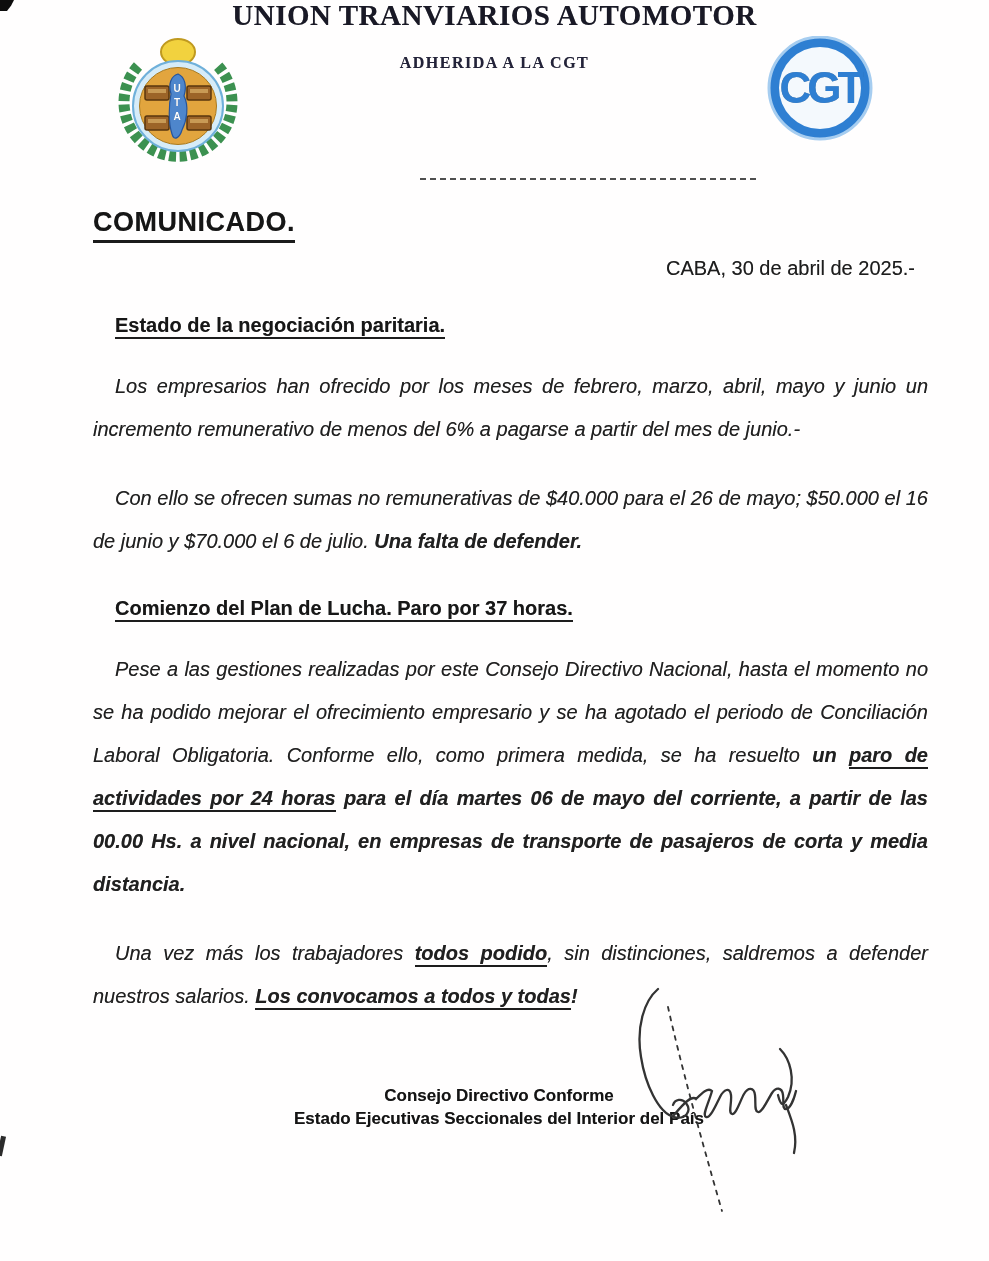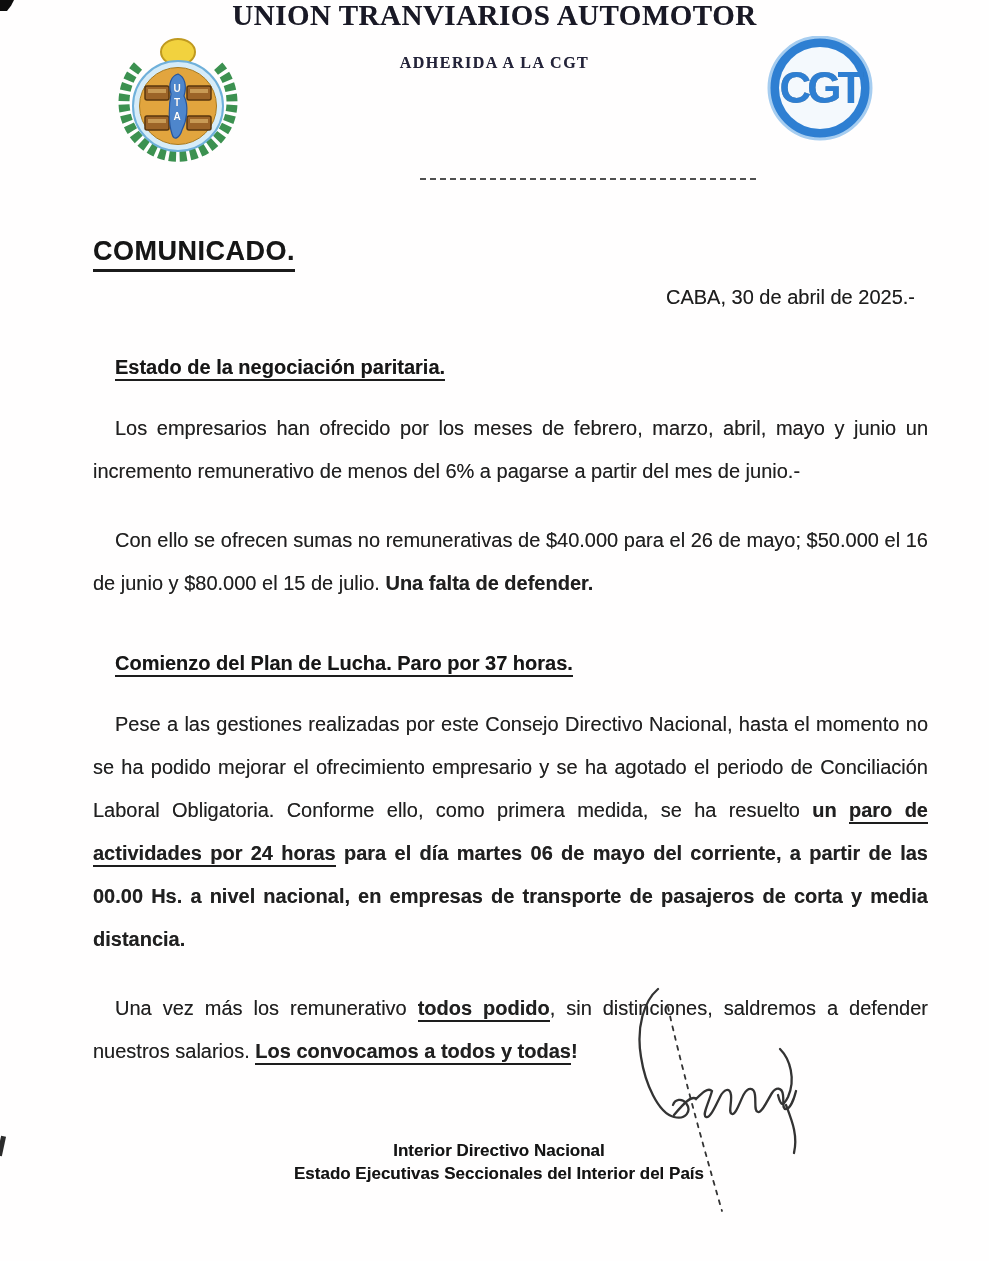--- a/index.html
+++ b/index.html
@@ -17,25 +17,25 @@
   .cgt-logo{position:absolute;right:115px;top:36px;}
   .head-center{text-align:center;}
   .org-name{font-family:"Liberation Serif",serif;font-weight:bold;font-size:29px;line-height:30px;
             letter-spacing:.5px;color:#191926;}
   .affiliation{font-family:"Liberation Serif",serif;font-weight:bold;font-size:16px;margin-top:24px;
             letter-spacing:1.5px;color:#23233a;}
   .dashes{width:336px;margin-left:420px;border-top:2px dashed #4f4f4f;margin-top:8px;height:0;}
   
   .content{padding:0 61px 0 93px;}
   .doc-title{display:inline-block;font-weight:bold;font-size:27px;letter-spacing:.5px;
-             border-bottom:3px solid #1b1b1b;padding-bottom:2px;margin-top:56px;color:#161616;}
+             border-bottom:3px solid #1b1b1b;padding-bottom:2px;margin-top:27px;color:#161616;}
   .date-row{text-align:right;padding-right:13px;font-size:20px;margin-top:14px;color:#1d1d1d;}
   .blk{margin:0;font-size:20px;line-height:43px;color:#202020;}
-  .para{margin-top:26px;text-indent:22px;text-align:justify;}
-  .hd{margin-top:44px;margin-left:22px;font-weight:bold;line-height:28px;color:#171717;}
+  .para{margin-top:26px;text-indent:22px;text-align:justify;font-style:italic;}
+  .hd{margin-top:31px;margin-left:22px;font-weight:bold;line-height:28px;color:#171717;}
   .b{font-weight:bold;}
   .u{border-bottom:2px solid #1d1d1d;padding-bottom:1px;}
   
   .sig-area{position:relative;margin-top:66px;}
   .sig-lines{width:812px;text-align:center;font-weight:bold;font-size:17px;line-height:23px;color:#141414;}
   .sig-svg{position:absolute;left:628px;top:975px;pointer-events:none;}
 </style>
 </head>
 <body>
 
@@ -83,29 +83,29 @@
 
   <main class="content">
     <div>
       <span class="doc-title">COMUNICADO.</span>
     </div>
     <div class="date-row">CABA, 30 de abril de 2025.-</div>
 
     <div>
         <p class="blk hd"><span class="b u">Estado de la negociación paritaria.</span></p>
         <p class="blk para"><span>Los empresarios han ofrecido por los meses de febrero, marzo, abril, mayo y junio un incremento remunerativo de menos del 6% a pagarse a partir del mes de junio.-</span></p>
-        <p class="blk para"><span>Con ello se ofrecen sumas no remunerativas de $40.000 para el 26 de mayo; $50.000 el 16 de junio y $80.000 el 15 de julio. </span><span class="b">Una falta de defender</span><span class="b">.</span></p>
+        <p class="blk para"><span>Con ello se ofrecen sumas no remunerativas de $40.000 para el 26 de mayo; $50.000 el 16 de junio y $70.000 el 6 de julio. </span><span class="b">Una falta de defender</span><span class="b">.</span></p>
         <p class="blk hd"><span class="b u">Comienzo del Plan de Lucha. Paro por 37 horas.</span></p>
         <p class="blk para"><span>Pese a las gestiones realizadas por este Consejo Directivo Nacional, hasta el momento no se ha podido mejorar el ofrecimiento empresario y se ha agotado el periodo de Conciliación Laboral Obligatoria. Conforme ello, como primera medida, se ha resuelto </span><span class="b">un </span><span class="b u">paro de actividades por 24 horas</span><span class="b"> para el día martes 06 de mayo del corriente, a partir de las 00.00 Hs. a nivel nacional, en empresas de transporte de pasajeros de corta y media distancia.</span></p>
-        <p class="blk para"><span>Una vez más los remunerativo </span><span class="b u">todos podido</span><span>, sin distinciones, saldremos a defender nuestros salarios. </span><span class="b u">Los convocamos a todos y todas</span><span class="b">!</span></p>
+        <p class="blk para"><span>Una vez más los trabajadores </span><span class="b u">todos podido</span><span>, sin distinciones, saldremos a defender nuestros salarios. </span><span class="b u">Los convocamos a todos y todas</span><span class="b">!</span></p>
       </div>
 
     <div class="sig-area">
       <div class="sig-lines">
-        <div>Interior Directivo Nacional</div>
+        <div>Consejo Directivo Conforme</div>
         <div>Estado Ejecutivas Seccionales del Interior del País</div>
       </div>
     </div>
   </main>
 
   <svg class="sig-svg" width="180" height="245" viewBox="0 0 180 245">
     <g fill="none" stroke="#333333" stroke-width="2.3" stroke-linecap="round">
       <path d="M 30,14 C 16,26 8,52 13,82 C 17,108 30,138 46,142 C 58,145 64,136 58,128 C 54,123 47,124 45,130"></path>
       <path d="M 40,32 C 52,86 72,160 94,236" stroke-dasharray="4 6" stroke-width="1.8"></path>
       <path d="M 46,140 C 56,128 64,120 68,124 C 74,118 80,112 84,116 C 80,130 74,140 78,142 C 82,144 88,130 92,122 C 96,114 102,112 103,120 C 104,128 100,138 104,139 C 108,140 112,126 116,119 C 120,112 126,112 127,120 C 128,128 126,136 130,137 C 134,138 140,124 144,118 C 148,112 154,112 155,120 C 156,128 154,134 158,134 C 162,134 166,124 168,116"></path>

